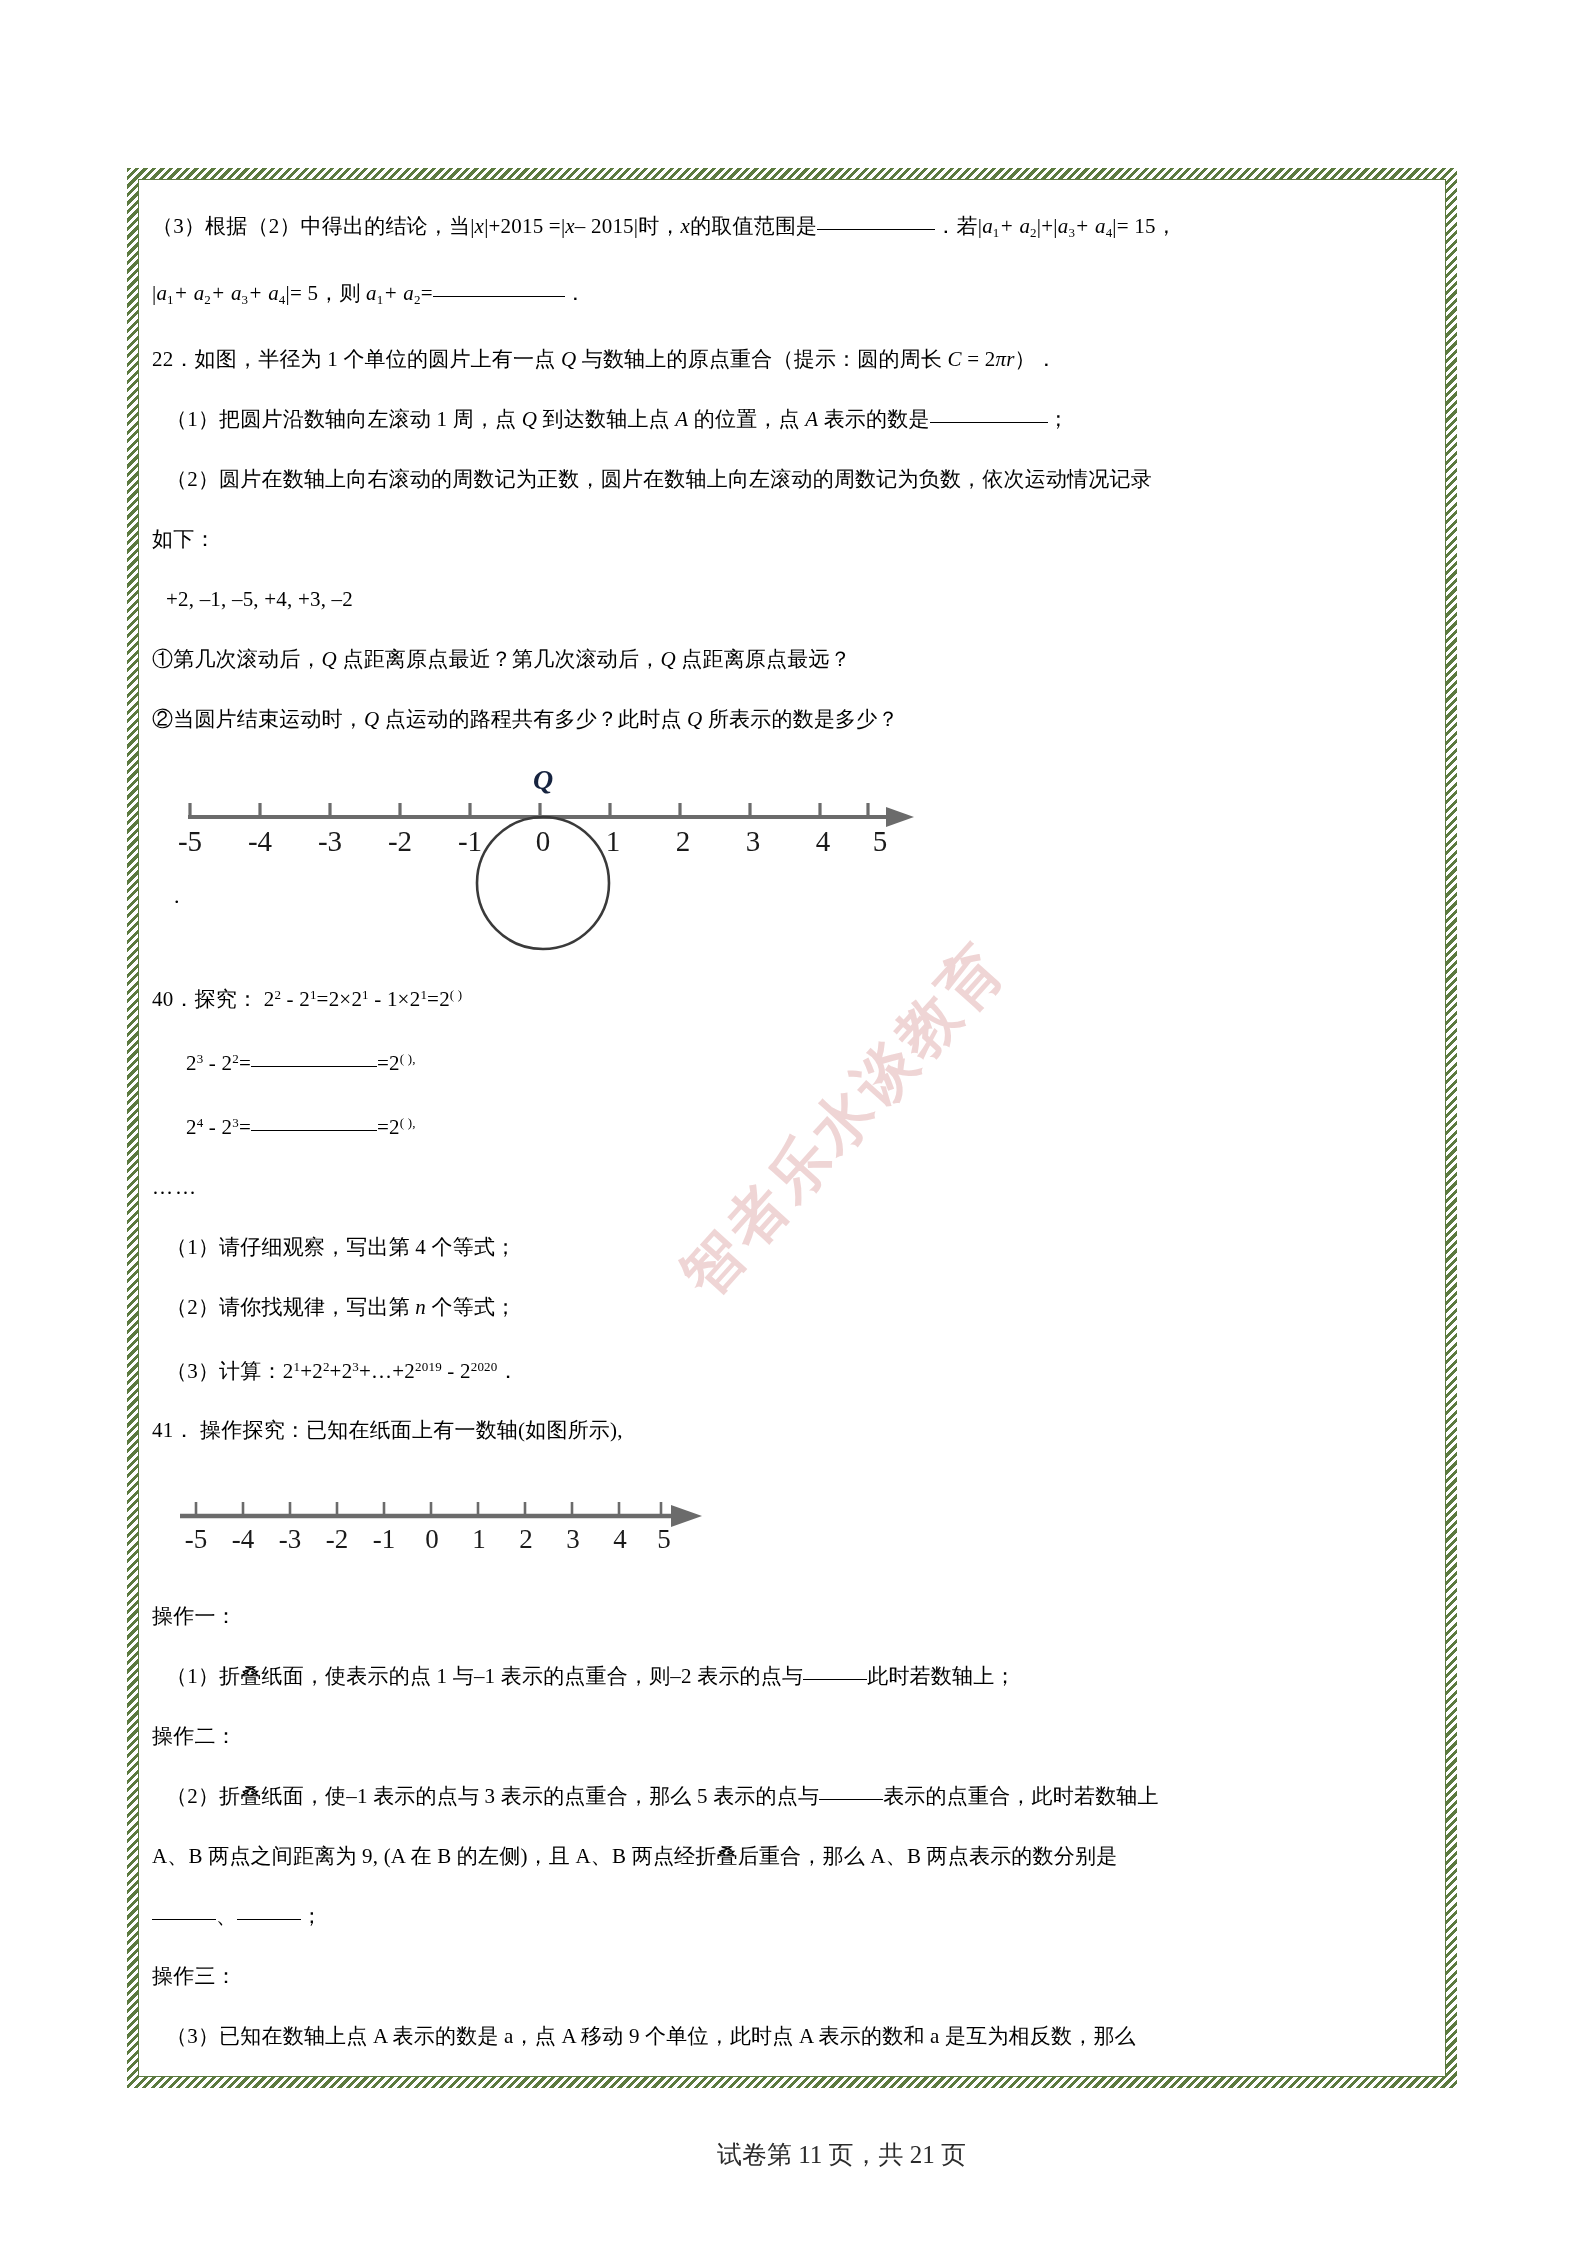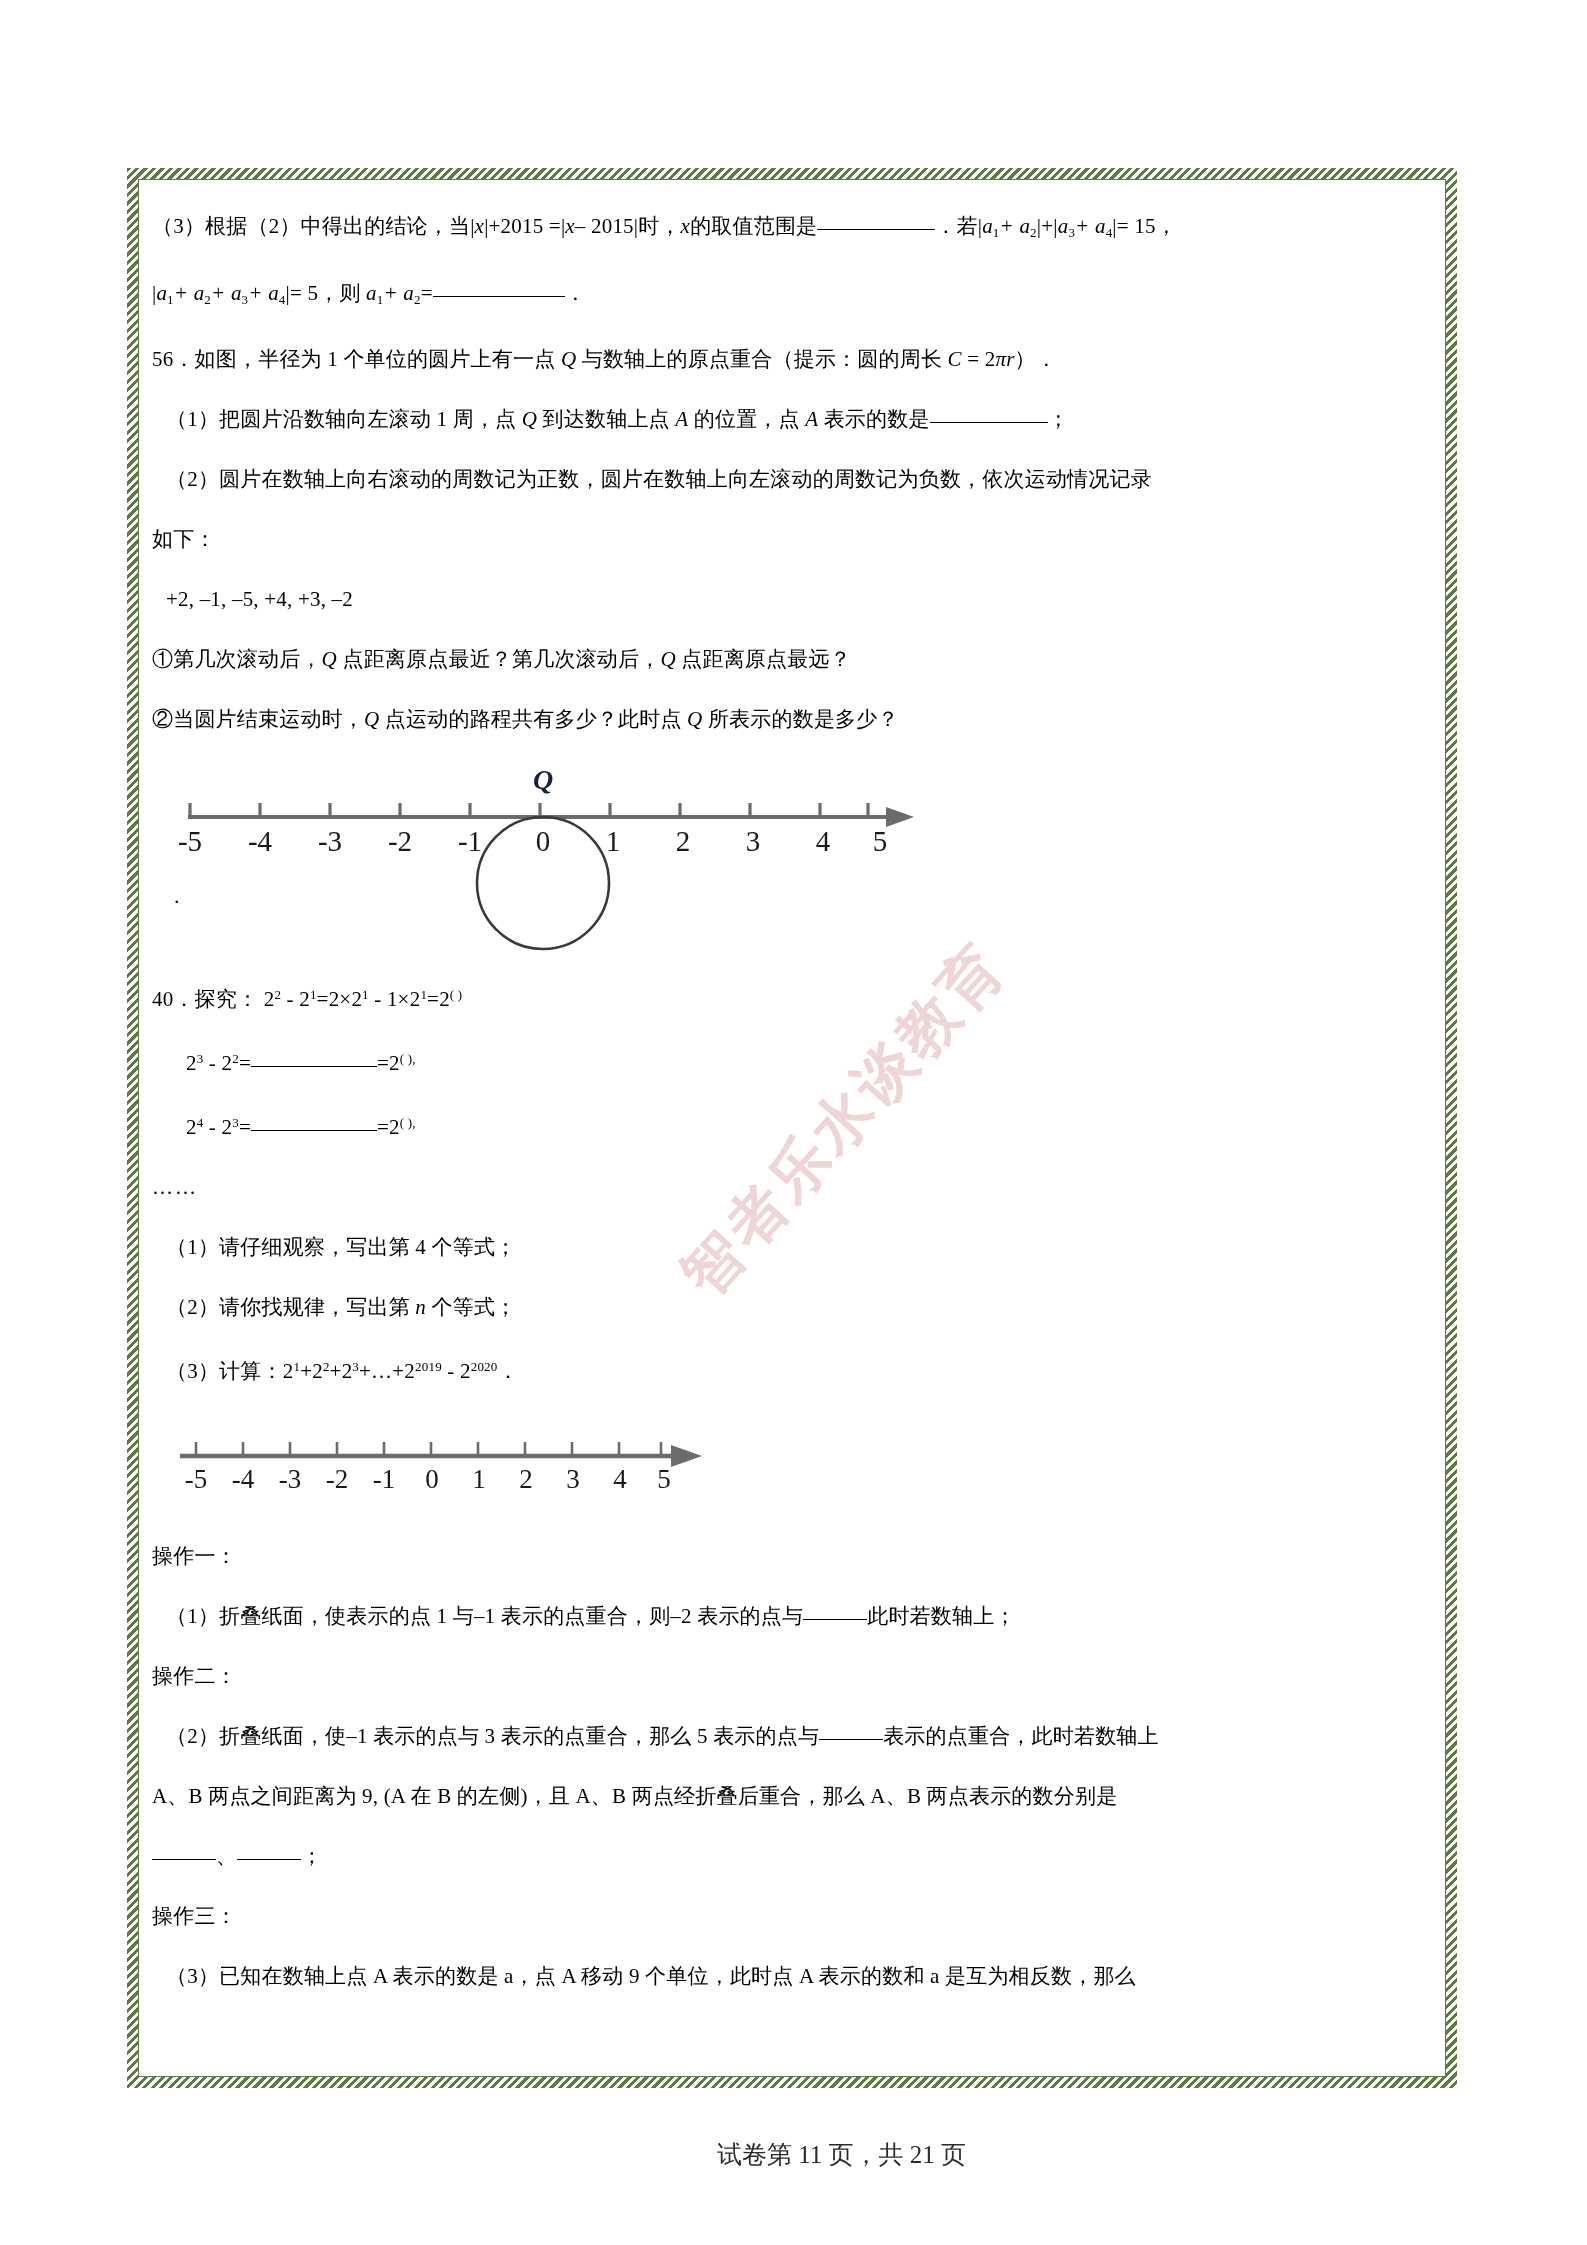--- a/index.html
+++ b/index.html
@@ -127,21 +127,21 @@
   <div class="page-frame-inner"></div>
 
   <div class="watermark">智者乐水谈教育</div>
 
   <div class="content">
 
     <div class="line"><span>（3）根据（2）中得出的结论，当</span><span class="bar">|</span><span class="mi">x</span><span class="bar">|</span><span class="mn">+2015 =</span><span class="bar">|</span><span class="mi">x</span><span class="mn">– 2015</span><span class="bar">|</span><span>时，</span><span class="mi">x</span><span>的取值范围是</span><span class="blank-m"></span><span>．若</span><span class="bar">|</span><span class="mi">a</span><sub class="s">1</sub><span class="mi">+ a</span><sub class="s">2</sub><span class="bar">|</span><span class="mn">+</span><span class="bar">|</span><span class="mi">a</span><sub class="s">3</sub><span class="mi">+ a</span><sub class="s">4</sub><span class="bar">|</span><span class="mn">= 15，</span></div>
 
     <div class="line"><span class="bar">|</span><span class="mi">a</span><sub class="s">1</sub><span class="mi">+ a</span><sub class="s">2</sub><span class="mi">+ a</span><sub class="s">3</sub><span class="mi">+ a</span><sub class="s">4</sub><span class="bar">|</span><span class="mn">= 5，则</span>&nbsp;<span class="mi">a</span><sub class="s">1</sub><span class="mi">+ a</span><sub class="s">2</sub><span class="mn">=</span><span class="blank-l"></span><span>．</span></div>
 
-    <div class="line"><span>56．</span><span>如图，半径为 1 个单位的圆片上有一点</span> <span class="mi">Q</span> <span>与数轴上的原点重合（提示：圆的周长</span> <span class="mi">C</span> <span class="mn">= 2</span><span class="mi">π</span><span class="mi">r</span><span>）．</span></div>
+    <div class="line"><span>22．</span><span>如图，半径为 1 个单位的圆片上有一点</span> <span class="mi">Q</span> <span>与数轴上的原点重合（提示：圆的周长</span> <span class="mi">C</span> <span class="mn">= 2</span><span class="mi">π</span><span class="mi">r</span><span>）．</span></div>
 
     <div class="line indent"><span>（1）把圆片沿数轴向左滚动 1 周，点</span> <span class="mi">Q</span> <span>到达数轴上点</span> <span class="mi">A</span> <span>的位置，点</span> <span class="mi">A</span> <span>表示的数是</span><span class="blank-m"></span><span>；</span></div>
 
     <div class="line indent"><span>（2）圆片在数轴上向右滚动的周数记为正数，圆片在数轴上向左滚动的周数记为负数，依次运动情况记录</span></div>
     <div class="line"><span>如下：</span></div>
 
     <div class="line indent"><span class="mn">+2, –1, –5, +4, +3, –2</span></div>
 
     <div class="line"><span>①第几次滚动后，</span><span class="mi">Q</span> <span>点距离原点最近？第几次滚动后，</span><span class="mi">Q</span> <span>点距离原点最远？</span></div>
 
@@ -195,20 +195,21 @@
     <div class="line indent2"><span class="mn">2</span><sup class="s">4</sup><span class="mn"> - </span><span class="mn">2</span><sup class="s">3</sup><span class="mn">=</span><span class="blank-eq"></span><span class="mn">=2</span><sup class="s">(   ),</sup></div>
 
     <div class="line dots"><span>……</span></div>
 
     <div class="line indent"><span>（1）请仔细观察，写出第 4 个等式；</span></div>
 
     <div class="line indent"><span>（2）请你找规律，写出第</span> <span class="mi">n</span> <span>个等式；</span></div>
 
     <div class="line indent"><span>（3）计算：2</span><sup class="s">1</sup><span class="mn">+2</span><sup class="s">2</sup><span class="mn">+2</span><sup class="s">3</sup><span class="mn">+…+2</span><sup class="s">2019</sup><span class="mn"> - 2</span><sup class="s">2020</sup><span>．</span></div>
 
+    <div class="line"><span>41．</span>&nbsp;<span>操作探究：已知在纸面上有一数轴(如图所示),</span></div>
 
     <div class="fig2">
       <svg width="560" height="110" viewBox="0 0 560 110" style="position:absolute;left:14px;top:0;">
         <line x1="14" y1="52" x2="505" y2="52" stroke="#6b6b6b" stroke-width="4.5"></line>
         <polygon points="505,41 536,52 505,63" fill="#6b6b6b"></polygon>
         <g stroke="#6b6b6b" stroke-width="2.6">
           <line x1="30" y1="38" x2="30" y2="52"></line>
           <line x1="77" y1="38" x2="77" y2="52"></line>
           <line x1="124" y1="38" x2="124" y2="52"></line>
           <line x1="171" y1="38" x2="171" y2="52"></line>

